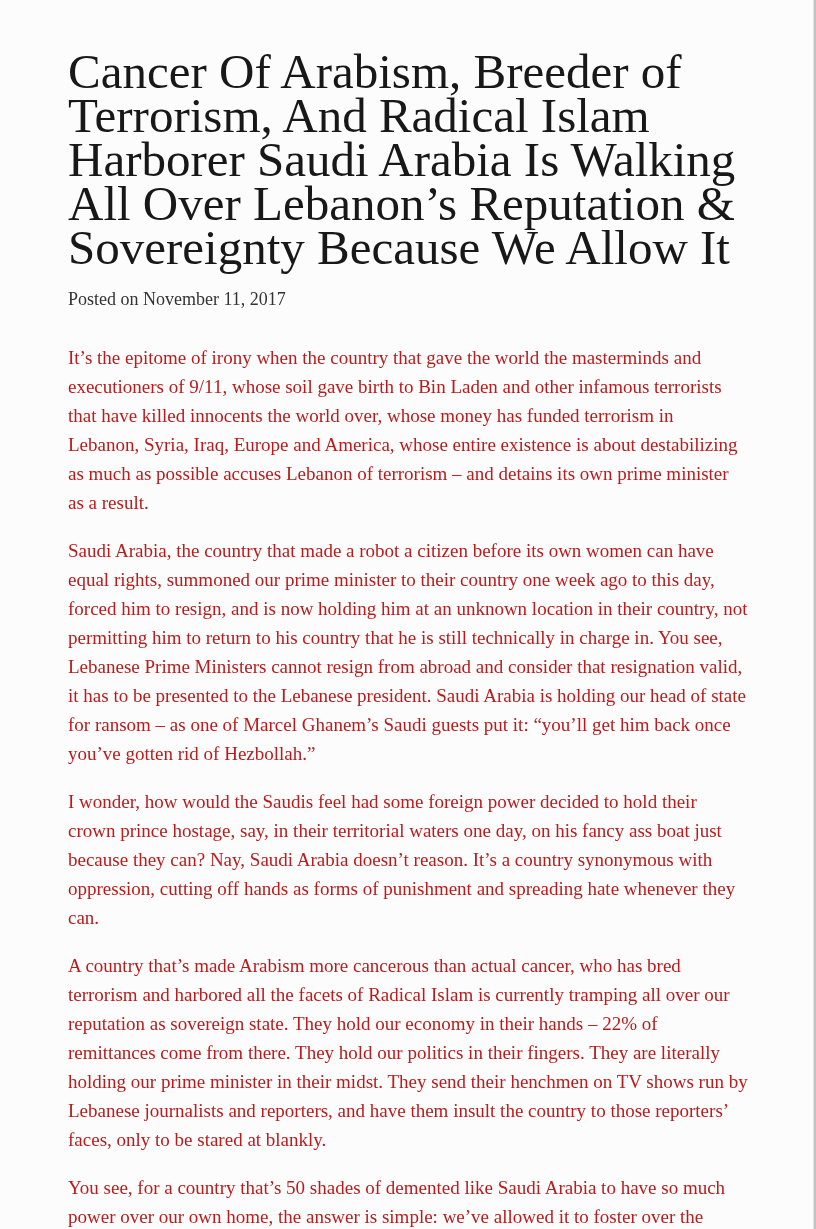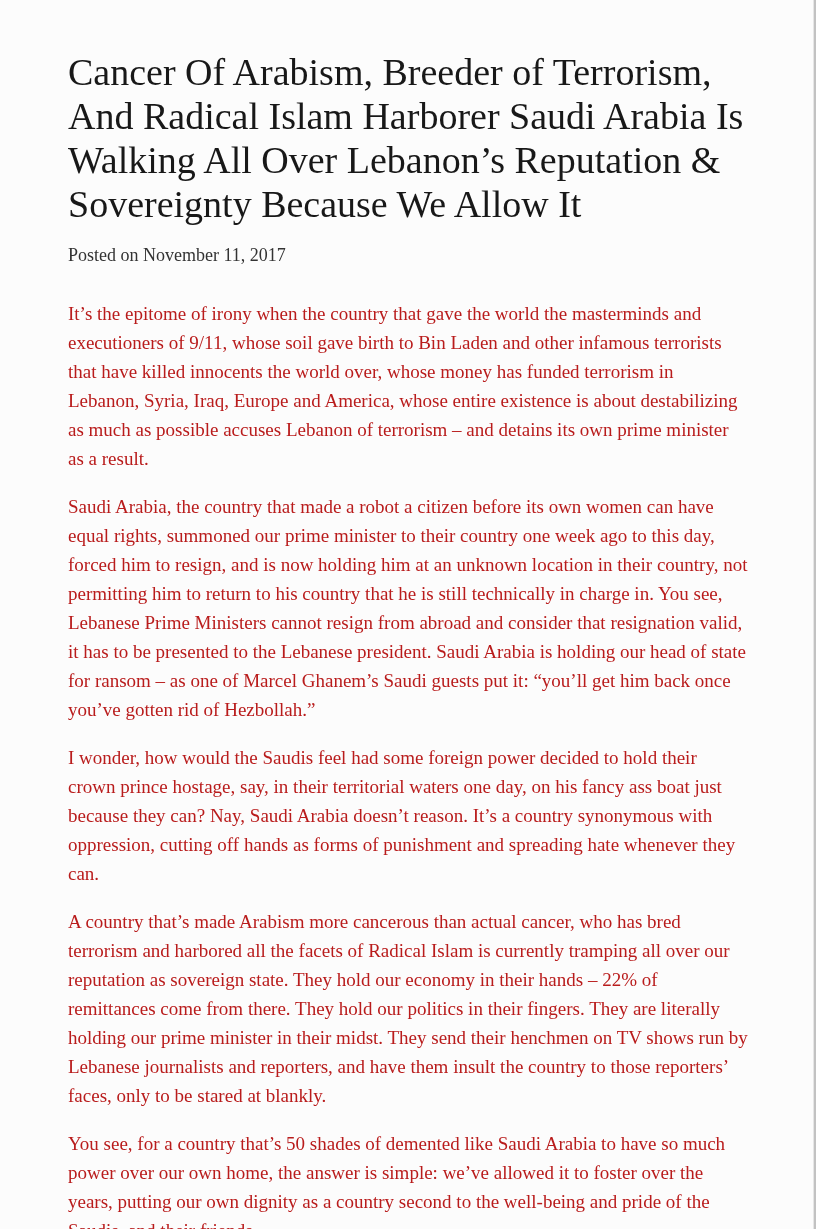--- a/index.html
+++ b/index.html
@@ -26,21 +26,21 @@
   }
   article.post {
     margin-left: 68px;
     width: 680px;
     padding-top: 50px;
   }
   h1.post-title {
     margin: 0 0 6px 0;
     font-family: "Liberation Serif", serif;
     font-weight: 400;
-    font-size: 38px;
+    font-size: 49px;
     line-height: 44px;
     color: #181818;
     letter-spacing: 0;
   }
   p.post-date {
     margin: 16px 0 31px 0;
     font-family: "Liberation Serif", serif;
     font-size: 18px;
     line-height: 26px;
     color: #333333;

